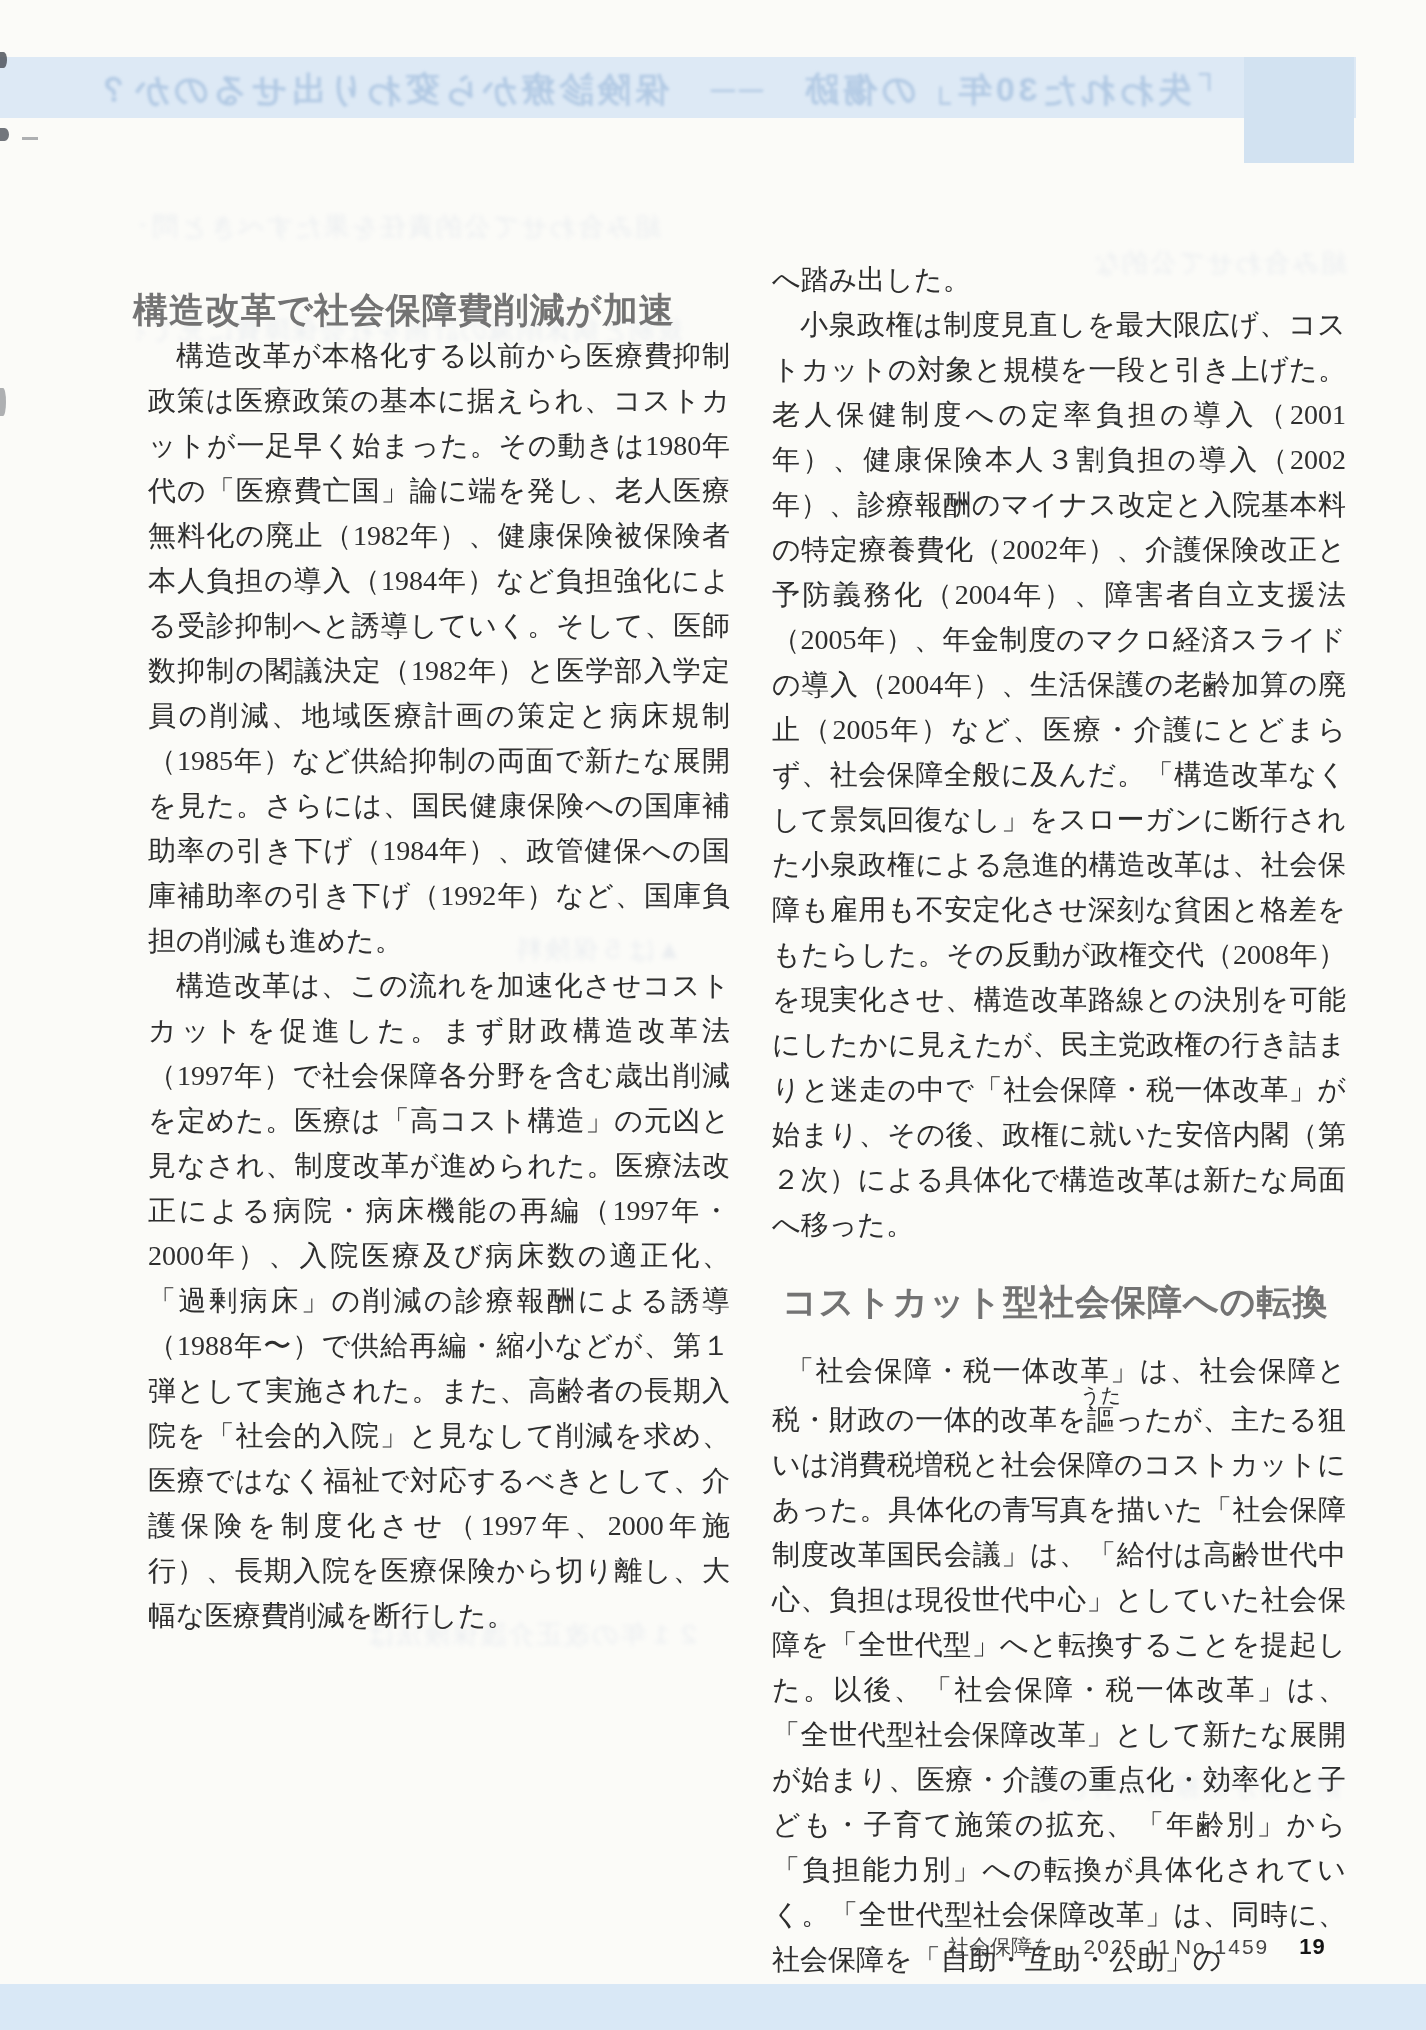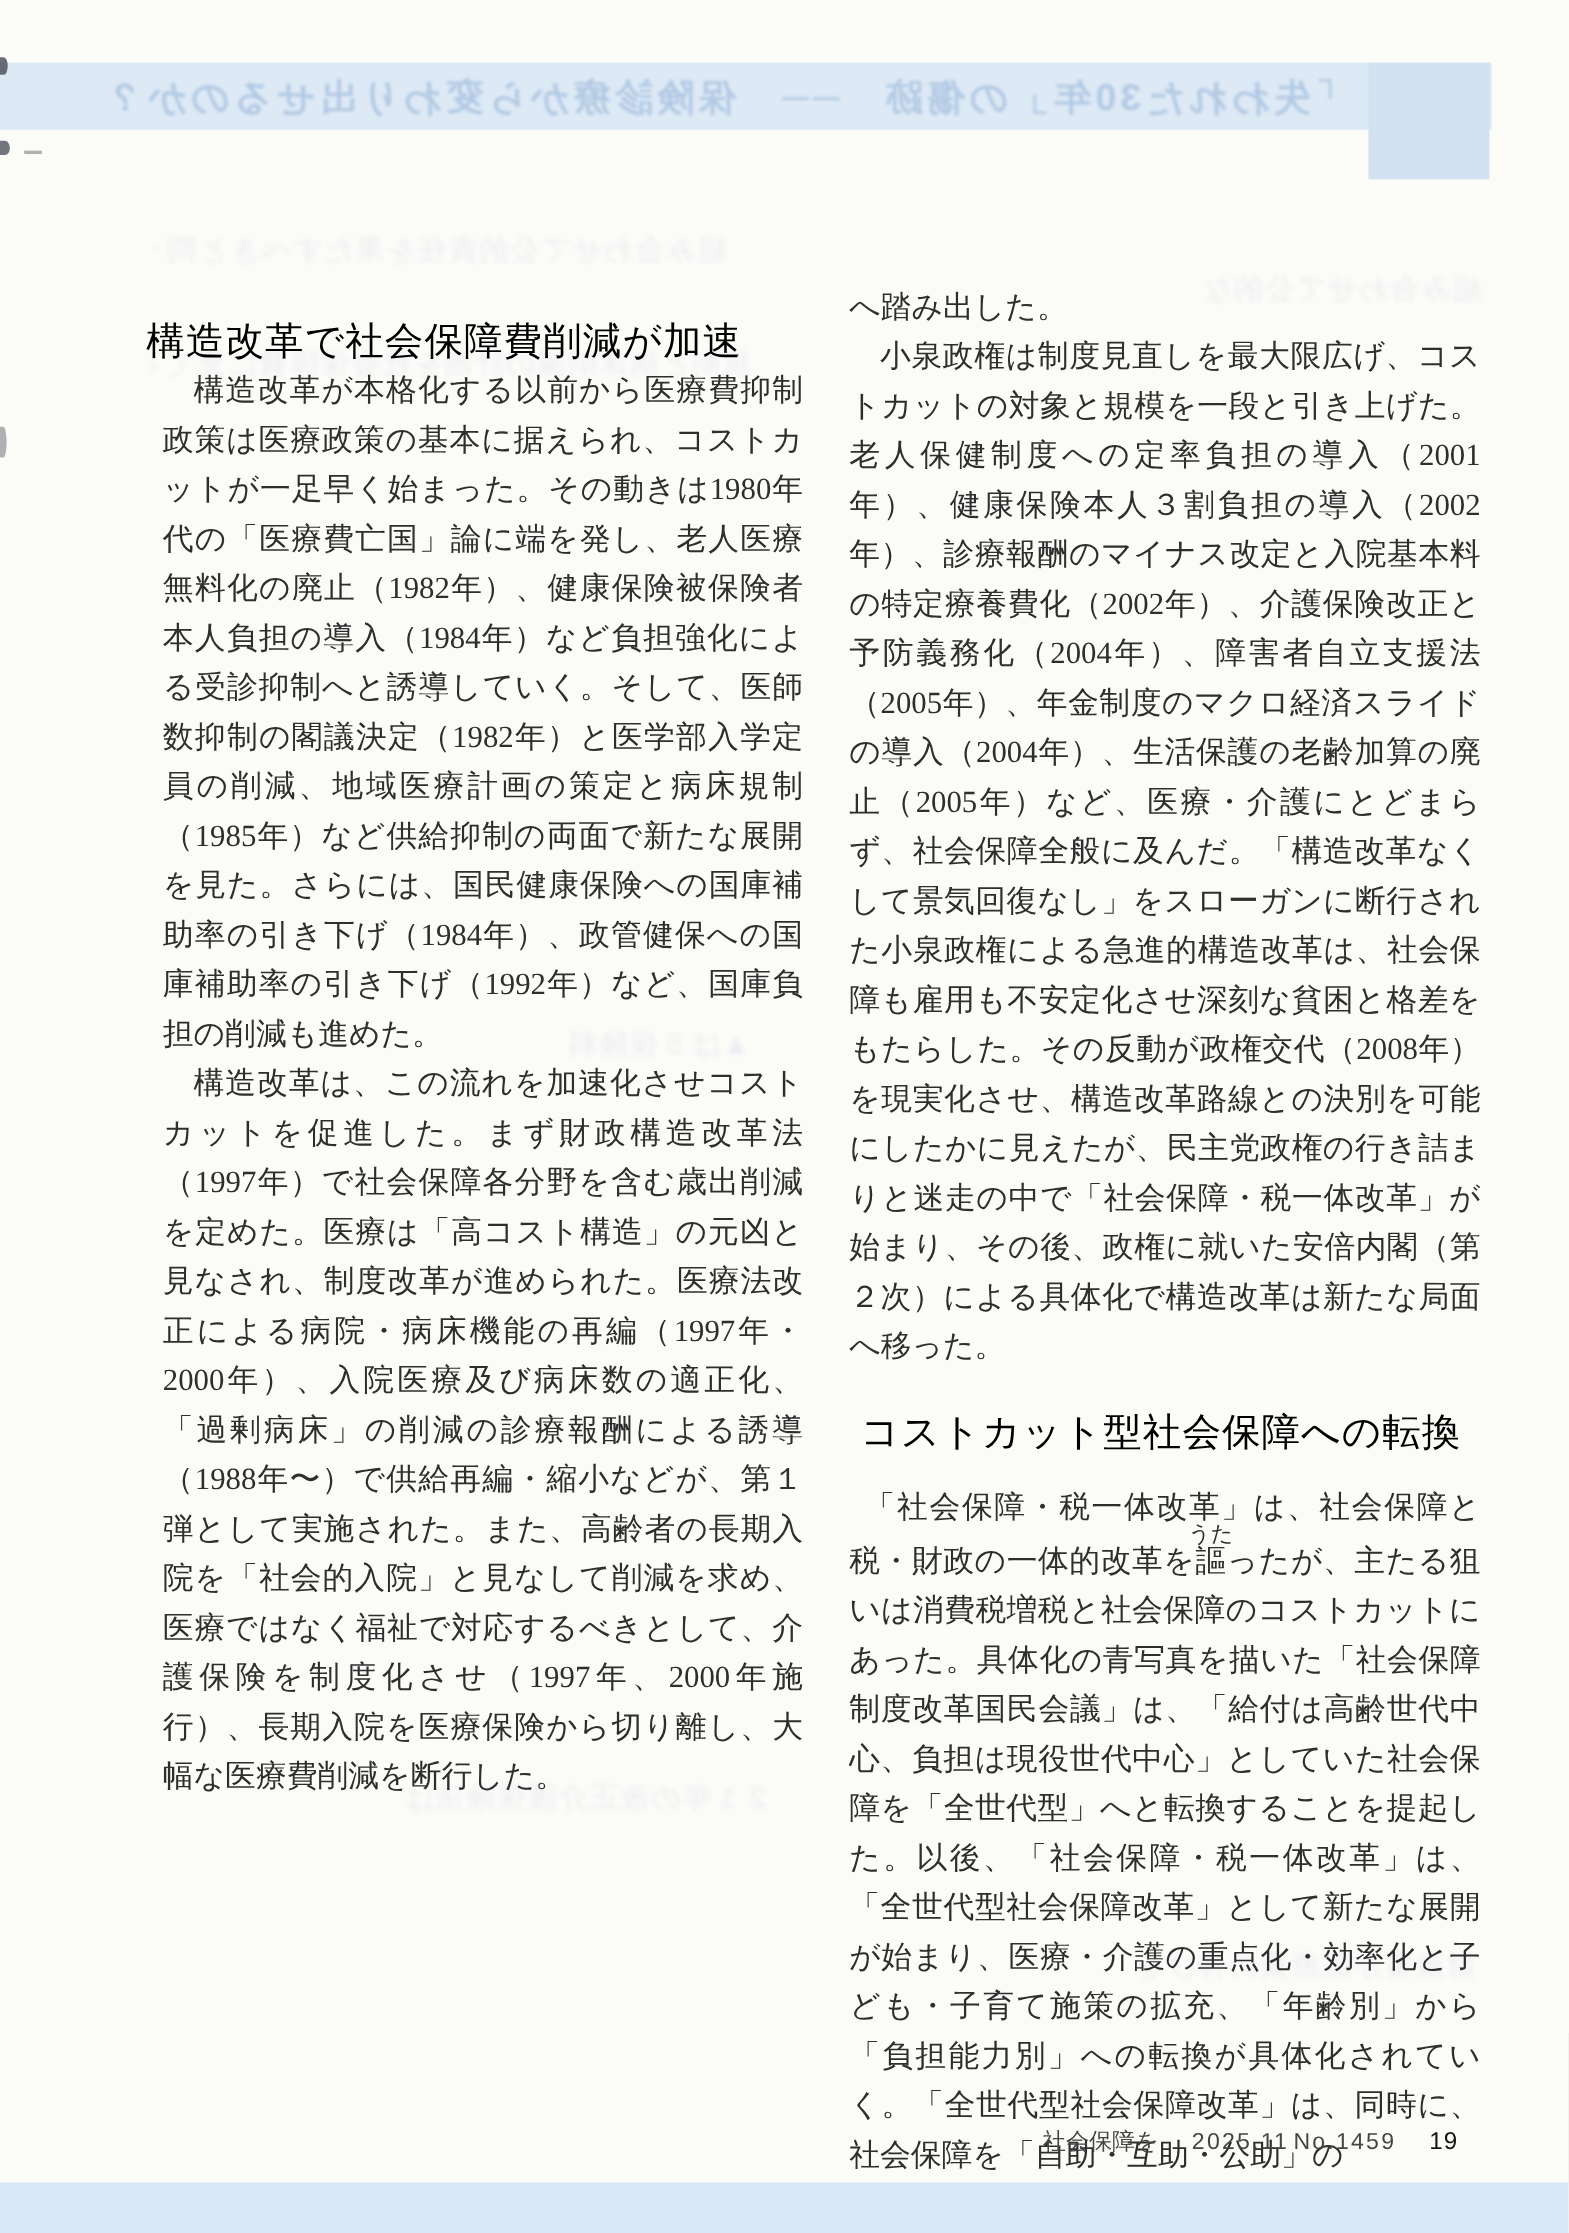--- a/index.html
+++ b/index.html
@@ -31,21 +31,21 @@
   }
   
   .speck{position:absolute;background:#50555d;}
   .speck.s1{left:0;top:52px;width:7px;height:16px;border-radius:0 60% 60% 0;opacity:.85;}
   .speck.s2{left:0;top:128px;width:9px;height:13px;border-radius:0 60% 60% 0;opacity:.8;}
   .speck.s3{left:22px;top:137px;width:16px;height:3px;opacity:.45;}
   .speck.s4{left:0;top:388px;width:6px;height:28px;border-radius:0 60% 60% 0;opacity:.45;}
   
   .sec-h{
     position:absolute;
-    font-size:35px;font-weight:normal;color:#000000;
+    font-size:35px;font-weight:bold;color:#737373;
     letter-spacing:1px;line-height:40px;white-space:nowrap;
   }
   .sec-h.h1{left:133px;top:262px;}
   
   .col{
     position:absolute;
     font-size:28px;line-height:45px;color:#2e2e2e;
     text-align:justify;
   }
   .col p{margin:0;text-indent:1em;}
@@ -59,21 +59,21 @@
   }
   ruby rt{font-size:20px;color:#2e2e2e;letter-spacing:0;}
   
   .footer{
     position:absolute;left:948px;top:1933px;
     display:flex;align-items:baseline;gap:30px;
     font-family:"Liberation Sans",sans-serif;
     font-size:21px;color:#454545;white-space:nowrap;
   }
   .footer .nums{display:flex;gap:4px;letter-spacing:2px;}
-  .footer .page-no{font-weight:normal;color:#141414;font-size:22px;letter-spacing:1px;}
+  .footer .page-no{font-weight:bold;color:#141414;font-size:22px;letter-spacing:1px;}
   .band-bottom{position:absolute;left:0;top:1984px;width:1426px;height:46px;background:#d9e8f6;}
 </style>
 </head>
 <body>
 
 <div class="page">
 
   <div class="band-top"></div>
   <div class="band-block"></div>
   <div class="ghost-title">「失われた30年」の傷跡　──　保険診療から変わり出せるのか？</div>

